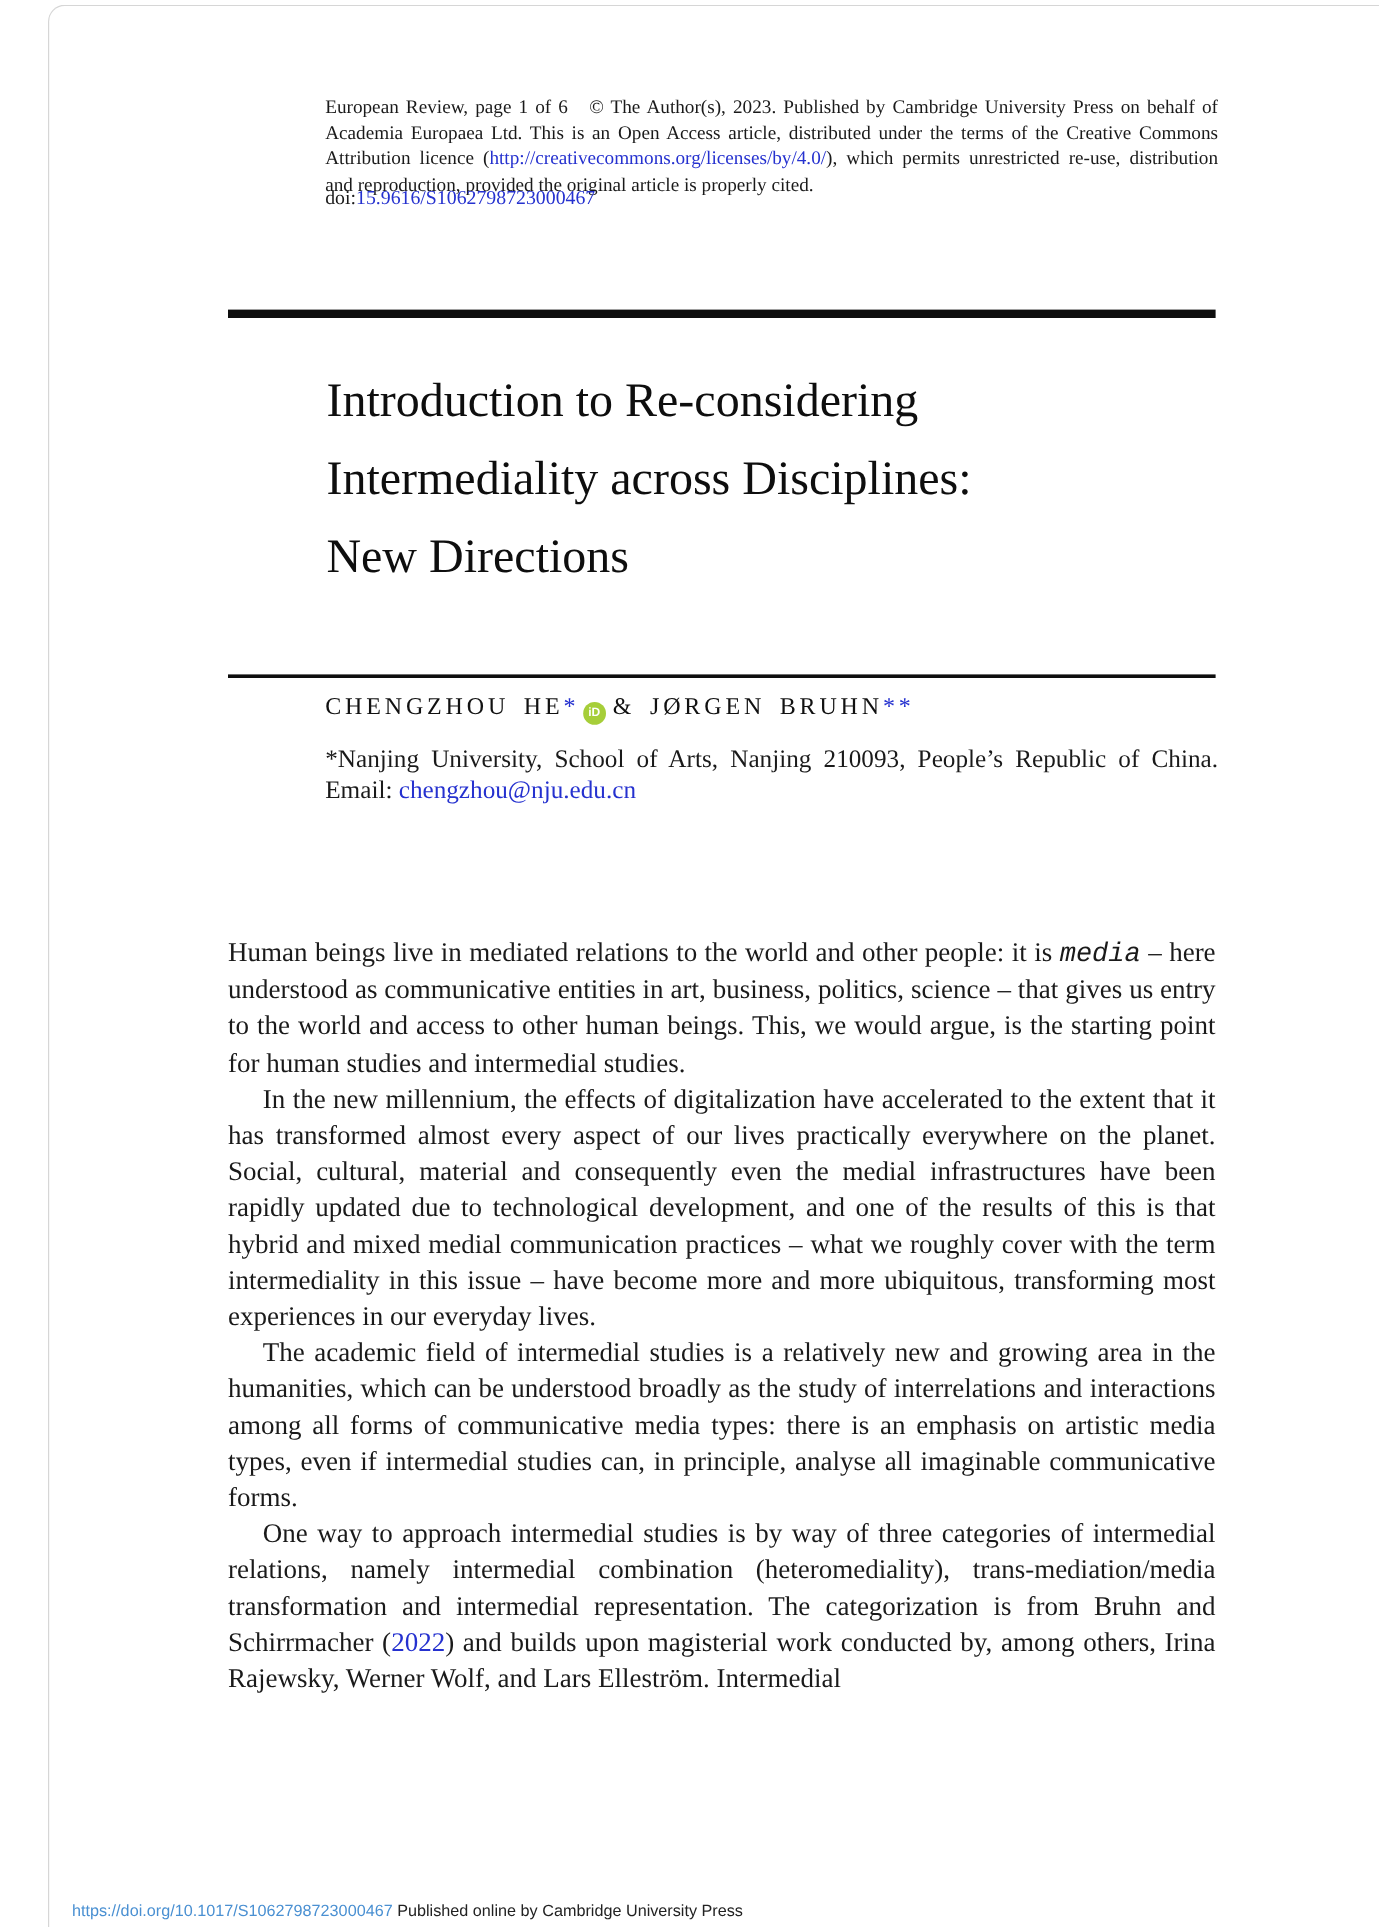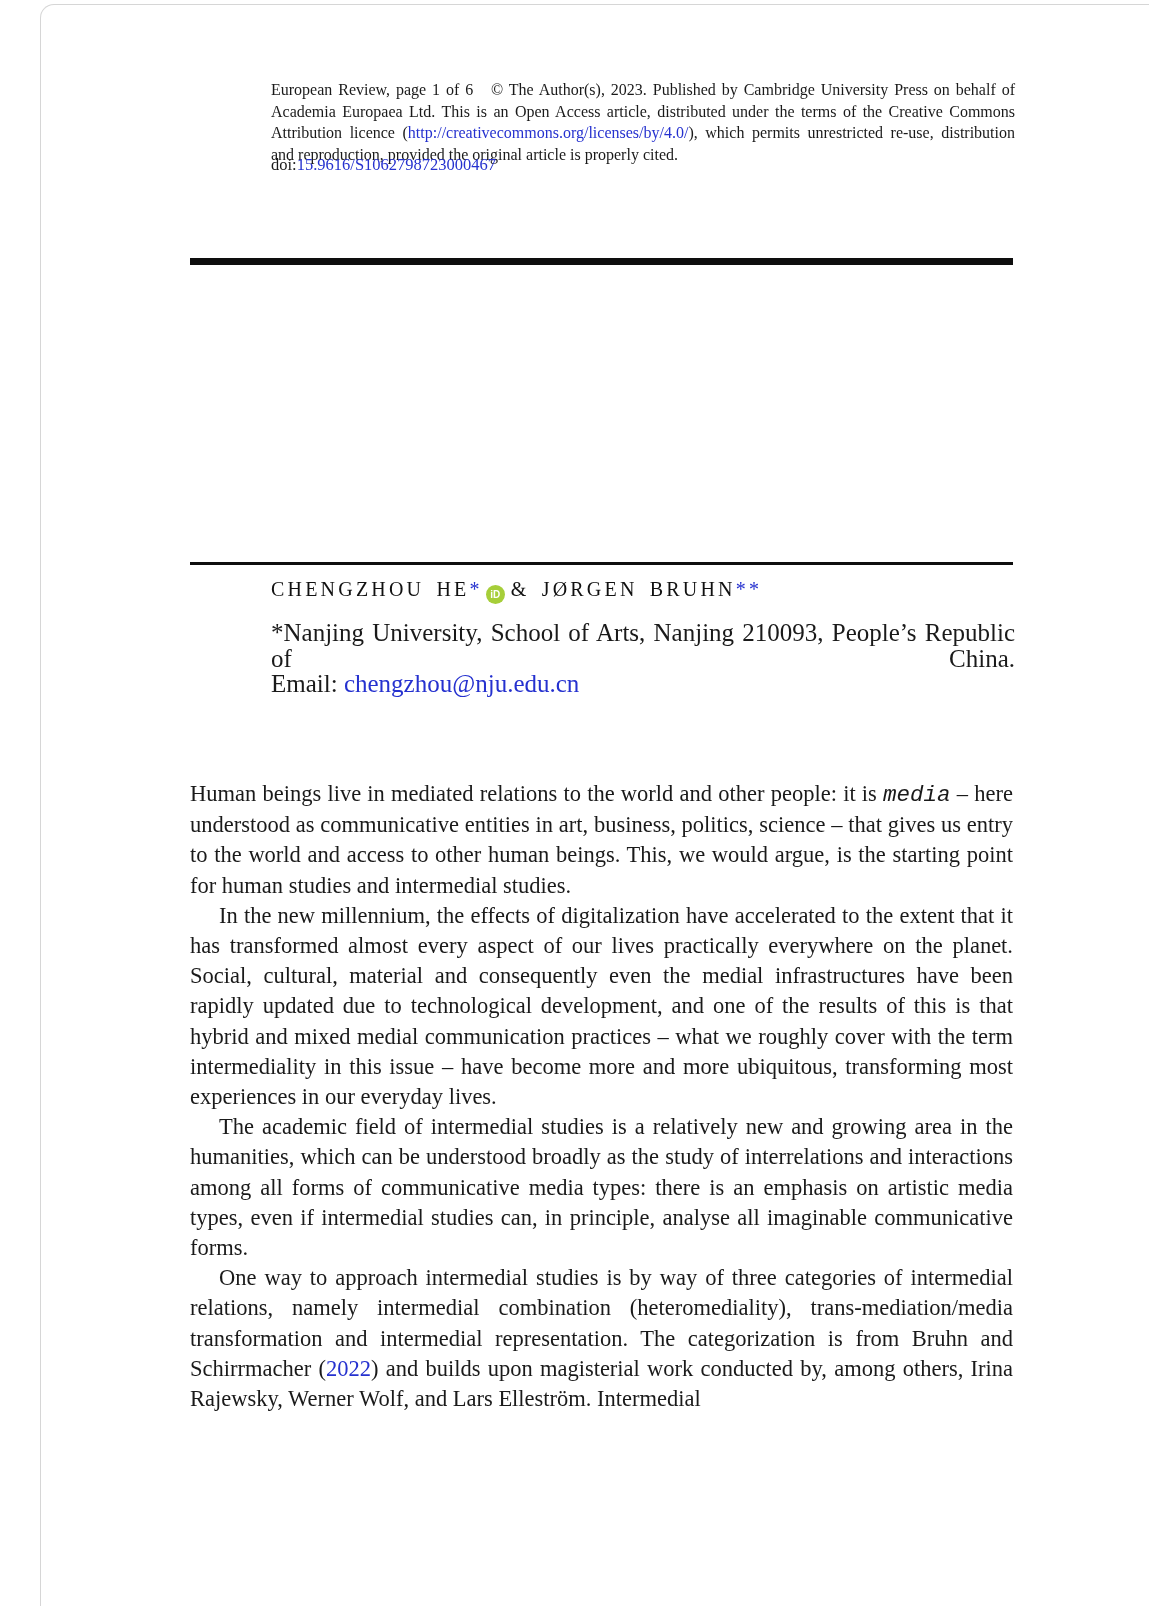--- a/index.html
+++ b/index.html
@@ -99,21 +99,21 @@
     letter-spacing: 0;
     vertical-align: -2px;
     margin: 0 6px 0 3px;
     text-align: center;
   }
   .affil-block {
     position: absolute;
     left: 230px;
     top: 615px;
     width: 744px;
-    font-size: 25px;
+    font-size: 21px;
     line-height: 25.5px;
   }
   .force-just {
     text-align: justify;
     text-align-last: justify;
   }
   .body-block {
     position: absolute;
     left: 149px;
     top: 774px;
@@ -140,31 +140,37 @@
 <body>
 
 <div class="page">
 
   <p class="header-para"><span>European Review, page 1 of 6&nbsp;&nbsp;&nbsp;© The Author(s), 2023. Published by Cambridge University Press on behalf of Academia Europaea Ltd. This is an Open Access article, distributed under the terms of the Creative Commons Attribution licence (</span><span class="link">http://creativecommons.org/licenses/by/4.0/</span><span>), which permits unrestricted re-use, distribution and reproduction, provided the original article is properly cited.</span></p>
 
   <div class="doi-line"><span>doi:</span><span class="link">15.9616/S1062798723000467</span></div>
 
   <div class="rule-thick"></div>
 
+  <h1 class="title-block">
+      <span>Introduction to Re-considering</span>
+      <span>Intermediality across Disciplines:</span>
+      <span>New Directions</span>
+    </h1>
 
   <div class="rule-thin"></div>
 
   <div class="authors-line"><span>CHENGZHOU HE</span><span class="star">*</span><span class="orcid-badge">iD</span><span>&amp;</span> <span>JØRGEN BRUHN</span><span class="star">**</span></div>
 
   <div class="affil-block">
     <div class="force-just">*Nanjing University, School of Arts, Nanjing 210093, People’s Republic of China.</div>
     <div><span>Email: </span><span class="link">chengzhou@nju.edu.cn</span></div>
   </div>
 
   <div class="body-block">
     <p><span>Human beings live in mediated relations to the world and other people: it is </span><span class="ital">media</span><span> – here understood as communicative entities in art, business, politics, science – that gives us entry to the world and access to other human beings. This, we would argue, is the starting point for human studies and intermedial studies.</span></p>
     <p class="indent">In the new millennium, the effects of digitalization have accelerated to the extent that it has transformed almost every aspect of our lives practically everywhere on the planet. Social, cultural, material and consequently even the medial infrastructures have been rapidly updated due to technological development, and one of the results of this is that hybrid and mixed medial communication practices – what we roughly cover with the term intermediality in this issue – have become more and more ubiquitous, transforming most experiences in our everyday lives.</p>
     <p class="indent">The academic field of intermedial studies is a relatively new and growing area in the humanities, which can be understood broadly as the study of interrelations and interactions among all forms of communicative media types: there is an emphasis on artistic media types, even if intermedial studies can, in principle, analyse all imaginable communicative forms.</p>
     <p class="indent"><span>One way to approach intermedial studies is by way of three categories of intermedial relations, namely intermedial combination (heteromediality), trans-mediation/media transformation and intermedial representation. The categorization is from Bruhn and Schirrmacher (</span><span class="link">2022</span><span>) and builds upon magisterial work conducted by, among others, Irina Rajewsky, Werner Wolf, and Lars Elleström. Intermedial</span></p>
   </div>
 
+  <div class="page-footer"><span class="footer-link">https://doi.org/10.1017/S1062798723000467</span> <span>Published online by Cambridge University Press</span></div>
 
 </div>
 
 </body></html>

